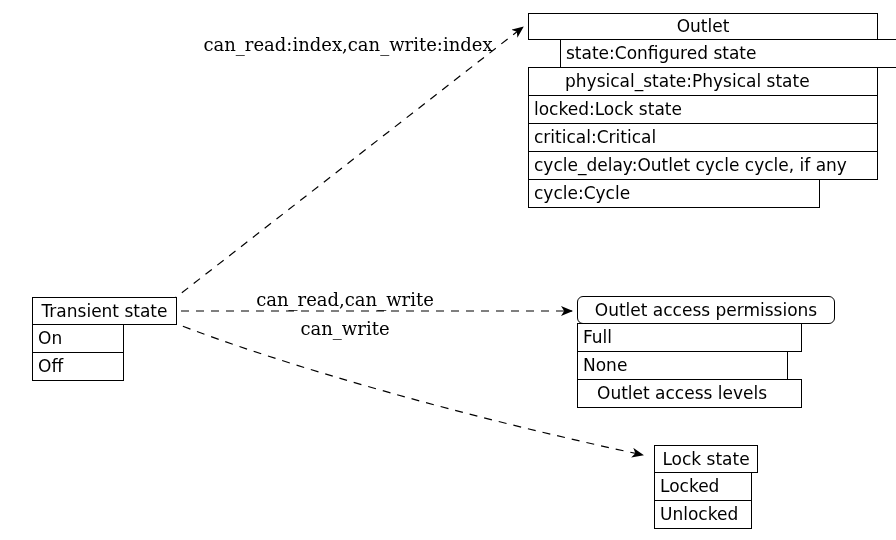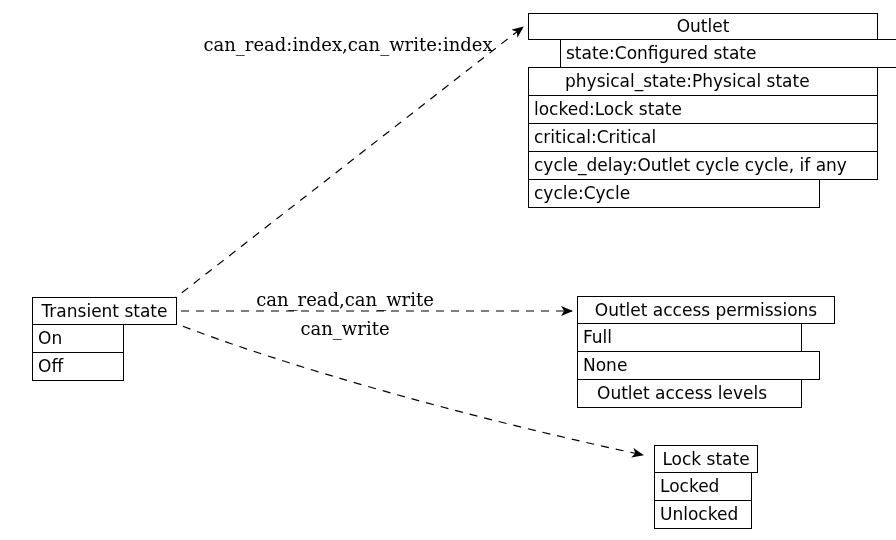--- a/index.html
+++ b/index.html
@@ -57,23 +57,23 @@
     <div class="cell" style="width:292px;">cycle:Cycle</div>
   </div>
 
   <div class="tbl" style="left:4px; top:297px;margin-left:28px;">
     <div class="cell hdr" style="width:145px;">Transient state</div>
     <div class="cell" style="width:92px;">On</div>
     <div class="cell" style="width:92px;">Off</div>
   </div>
 
   <div class="tbl" style="left:577px; top:296px;">
-    <div class="cell hdr" style="width:258px;">Outlet access permissions</div>
+    <div class="cell hdr" style="width:258px;border-radius:6px;">Outlet access permissions</div>
     <div class="cell" style="width:225px;">Full</div>
-    <div class="cell" style="width:243px;">None</div>
+    <div class="cell" style="width:211px;">None</div>
     <div class="cell" style="width:225px;padding-left:19px;">Outlet access levels</div>
   </div>
 
   <div class="tbl" style="left:654px; top:445px;">
     <div class="cell hdr" style="width:104px;">Lock state</div>
     <div class="cell" style="width:98px;">Locked</div>
     <div class="cell" style="width:98px;">Unlocked</div>
   </div>
 
 </div>

